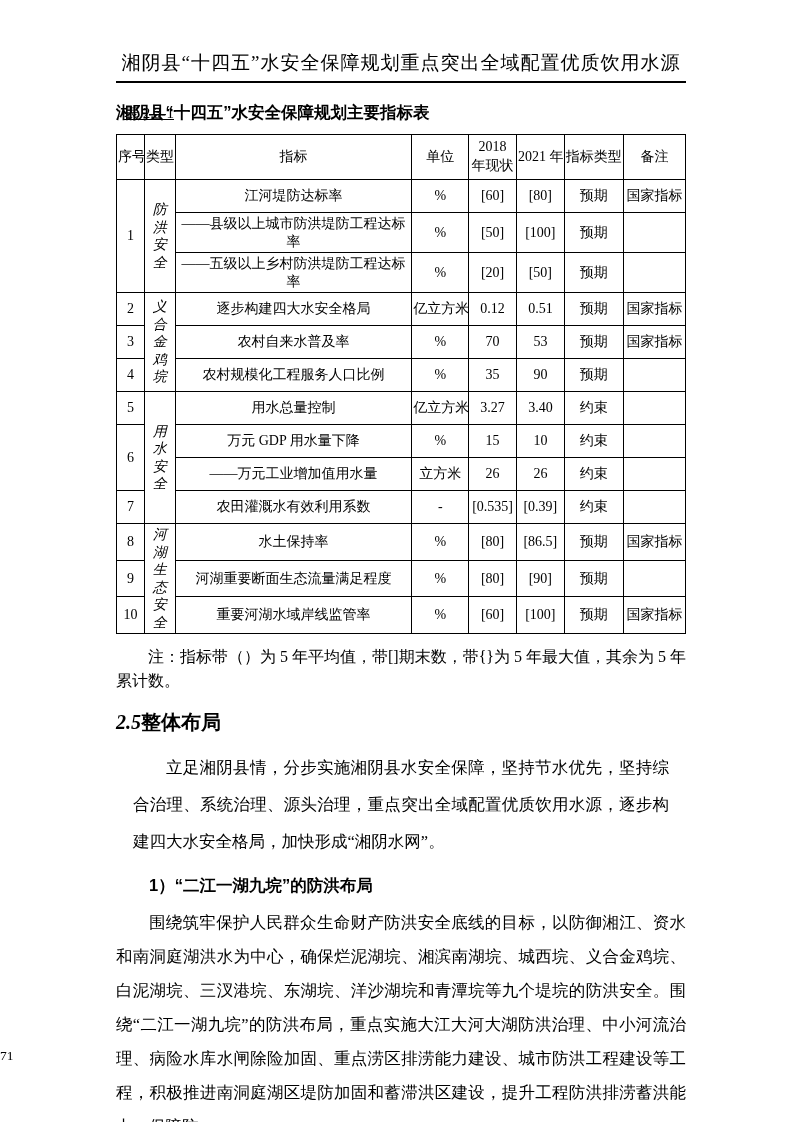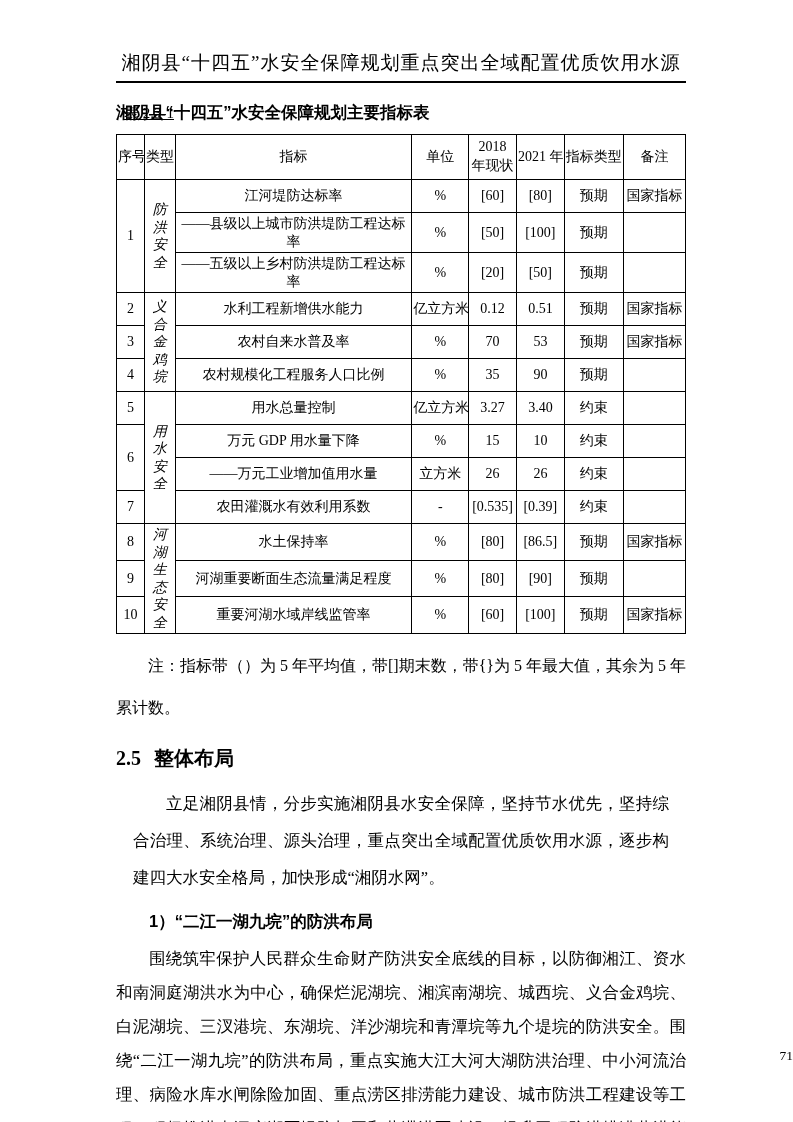--- a/index.html
+++ b/index.html
@@ -35,38 +35,38 @@
     border:1px solid #000;text-align:center;
     padding:2px 1px;overflow:hidden;vertical-align:middle;
   }
   table.indicators th{font-weight:normal;height:40px;line-height:1.35;}
   table.indicators td{height:28px;line-height:1.25;}
   td.col-indicator{text-align:left;padding-left:4px;}
   td.col-type{line-height:1.5;font-style:italic;}
   td.col-unit,td.col-y2018,td.col-y2025,td.col-itype,td.col-remark{white-space:nowrap;}
   th.col-y2025,th.col-itype,th.col-seq,th.col-type{white-space:nowrap;}
   
-  .note{margin:11px 0 0;font-size:16px;line-height:42px;text-align:justify;text-indent:2em;}
+  .note{margin:11px 0 0;font-size:16px;line-height:24px;text-align:justify;text-indent:2em;}
   
   .sec-heading{
     margin:16px 0 0;
     font-family:"Liberation Sans","DejaVu Sans",sans-serif;
     font-size:20px;font-weight:bold;
   }
-  .sec-heading .sec-num{font-family:"Liberation Serif","DejaVu Serif",serif;margin-right:13px;}
+  .sec-heading .sec-num{font-family:"Liberation Serif","DejaVu Serif",serif;font-style:italic;}
   
   .para{margin:13px 17px 0;font-size:16.5px;line-height:37px;text-align:justify;text-indent:2em;}
   .subhead{
     margin:11px 0 0;padding-left:2em;
     font-family:"Liberation Sans","DejaVu Sans",sans-serif;
     font-weight:bold;font-size:16.5px;line-height:28px;
   }
   .para-last{margin:7px 0 0;font-size:16.5px;line-height:34px;text-align:justify;text-indent:2em;}
   
-  .page-number{position:absolute;left:0;right:0;bottom:58px;text-align:right;font-size:13.5px;padding-left:7px;}
+  .page-number{position:absolute;left:0;right:0;bottom:58px;text-align:left;font-size:13.5px;}
 </style>
 </head>
 <body>
 
 <div class="page">
 
   <header class="doc-header">
     <span>湘阴县“十四五”水安全保障规划</span>
     <span>重点突出全域配置优质饮用水源</span>
   </header>
@@ -122,21 +122,21 @@
           <td class="col-indicator">——五级以上乡村防洪堤防工程达标率</td>
           <td class="col-unit">%</td>
           <td class="col-y2018">[20]</td>
           <td class="col-y2025">[50]</td>
           <td class="col-itype">预期</td>
           <td class="col-remark"></td>
         </tr>
         <tr>
           <td class="col-seq">2</td>
           <td rowspan="3" class="col-type">义合金鸡垸</td>
-          <td class="col-indicator">水利工程新增供水能力</td>
+          <td class="col-indicator">逐步构建四大水安全格局</td>
           <td class="col-unit">亿立方米</td>
           <td class="col-y2018">0.12</td>
           <td class="col-y2025">0.51</td>
           <td class="col-itype">预期</td>
           <td class="col-remark">国家指标</td>
         </tr>
         <tr>
           <td class="col-seq">3</td>
           <td class="col-indicator">农村自来水普及率</td>
           <td class="col-unit">%</td>

